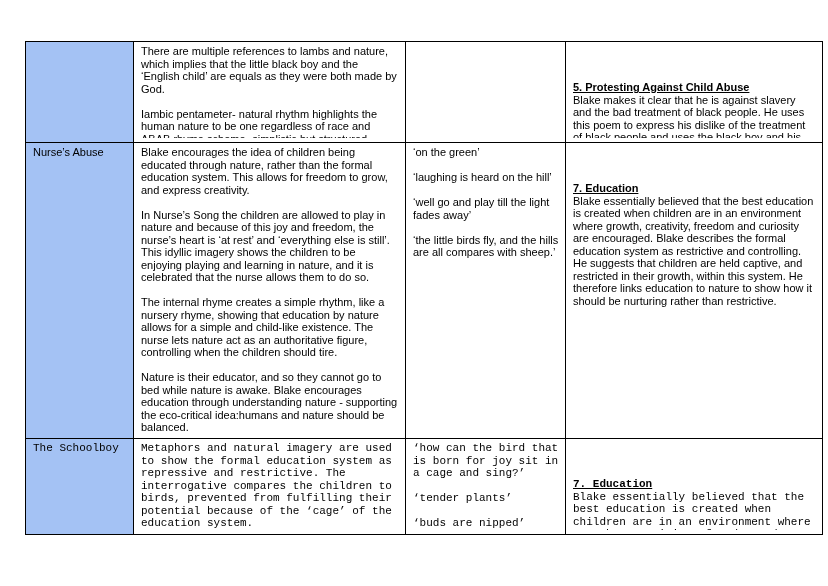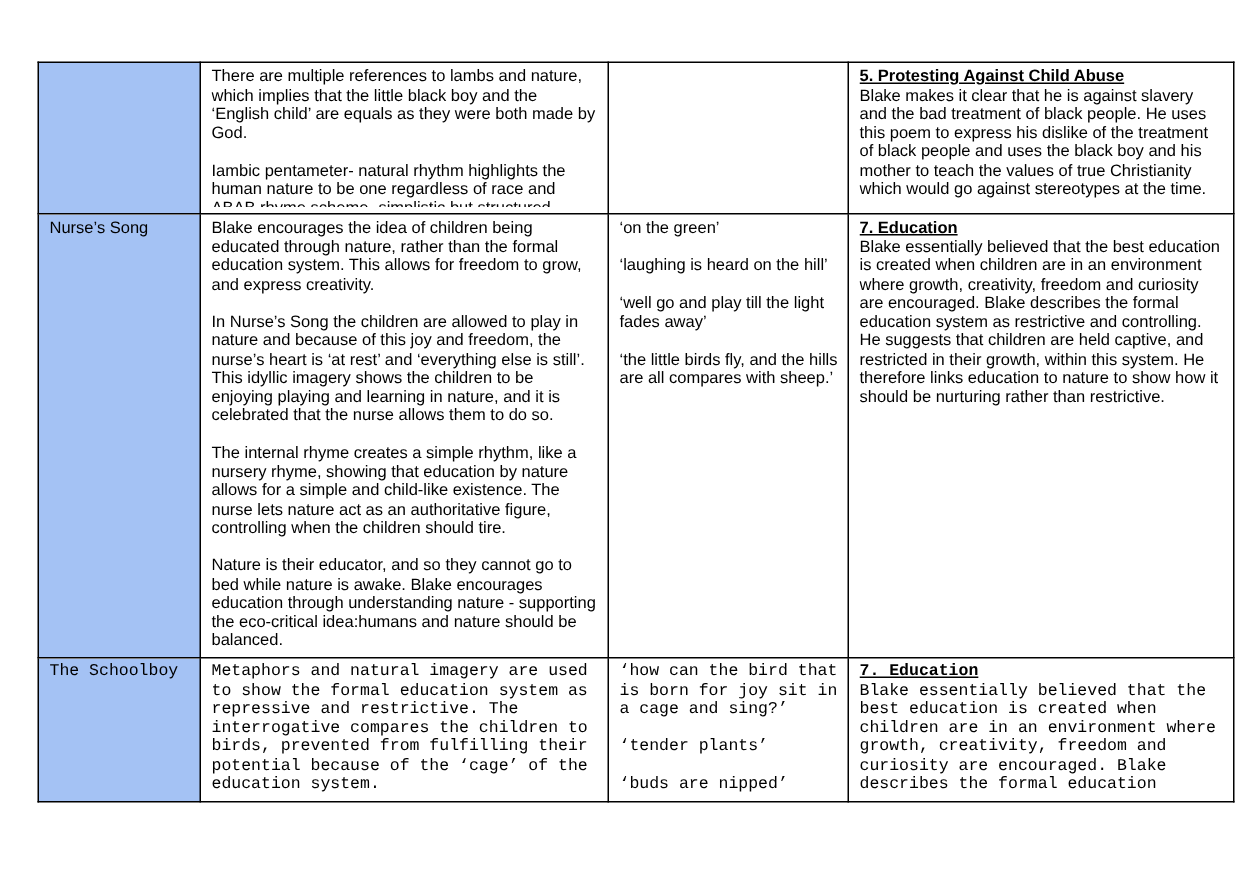--- a/index.html
+++ b/index.html
@@ -39,20 +39,21 @@
   tr.r2 { height: 296px; }
   tr.r3 { height: 96px; font-family: Liberation Mono, monospace; }
   .txt { white-space: pre-wrap; overflow: hidden; }
   .clip-r1 { max-height: 93px; }
   .clip-r2 { max-height: 288px; }
   .clip-r3 { max-height: 88px; }
   .theme-heading {
     display: block;
     font-weight: bold;
     text-decoration: underline;
+    margin-top: 36px;
   }
 </style>
 </head>
 <body>
 
 <div class="doc-page">
   <table class="notes">
     <colgroup>
       <col style="width:108px">
       <col style="width:272px">
@@ -71,21 +72,21 @@
         </td>
         <td>
           <div class="txt clip-r1"></div>
         </td>
         <td>
           <div class="txt clip-r1"><span class="theme-heading">5. Protesting Against Child Abuse</span><span class="theme-body">Blake makes it clear that he is against slavery and the bad treatment of black people. He uses this poem to express his dislike of the treatment of black people and uses the black boy and his mother to teach the values of true Christianity which would go against stereotypes at the time.</span></div>
         </td>
       </tr>
       <tr class="r2">
         <td class="poem-cell">
-          <div class="txt clip-r2">Nurse’s Song</div>
+          <div class="txt clip-r2">Nurse’s Abuse</div>
         </td>
         <td>
           <div class="txt clip-r2">Blake encourages the idea of children being educated through nature, rather than the formal education system. This allows for freedom to grow, and express creativity.
 
 In Nurse’s Song the children are allowed to play in nature and because of this joy and freedom, the nurse’s heart is ‘at rest’ and ‘everything else is still’. This idyllic imagery shows the children to be enjoying playing and learning in nature, and it is celebrated that the nurse allows them to do so.
 
 The internal rhyme creates a simple rhythm, like a nursery rhyme, showing that education by nature allows for a simple and child-like existence. The nurse lets nature act as an authoritative figure, controlling when the children should tire.
 
 Nature is their educator, and so they cannot go to bed while nature is awake. Blake encourages education through understanding nature - supporting the eco-critical idea:humans and nature should be balanced.</div>
         </td>

